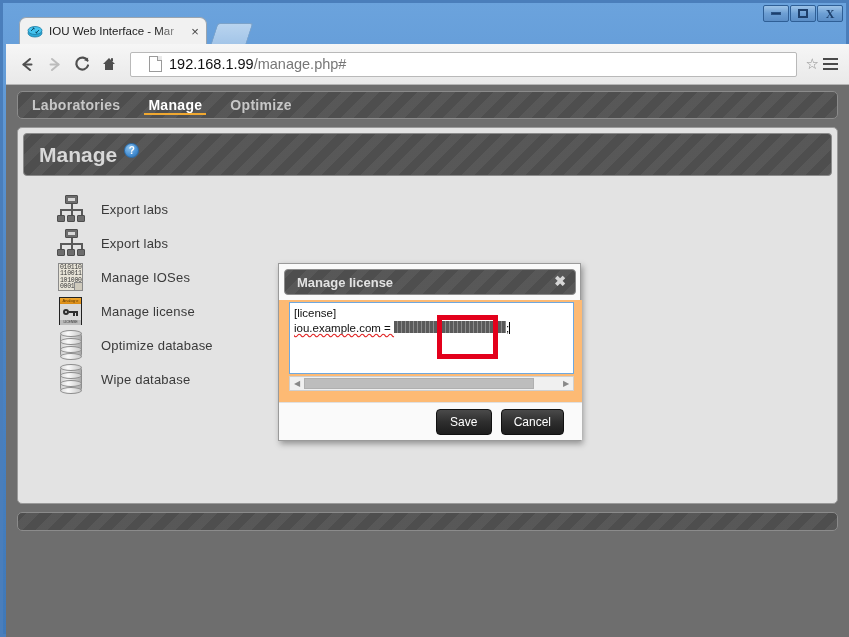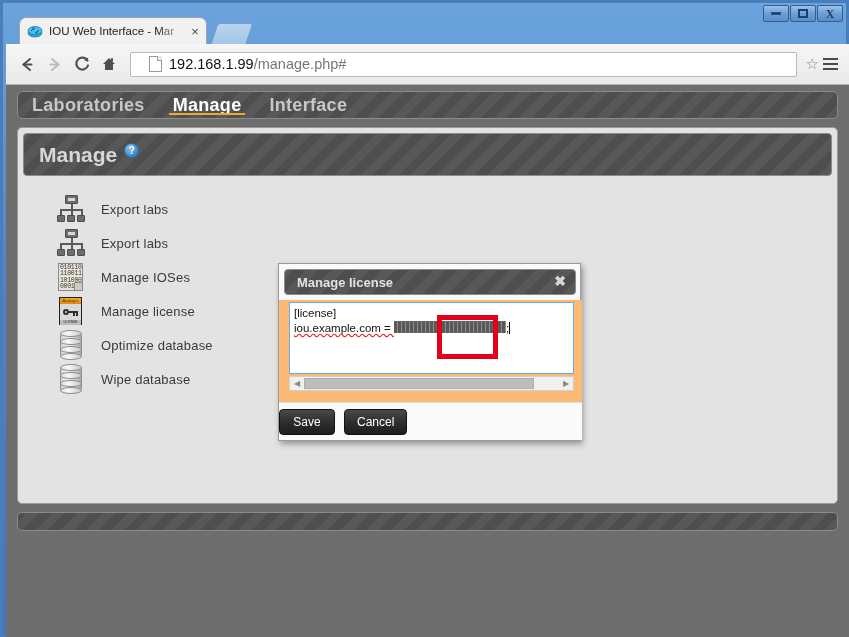--- a/index.html
+++ b/index.html
@@ -181,21 +181,21 @@
     width: 821px; height: 28px;
     border: 1px solid #8b8b8b;
     border-radius: 5px;
     box-sizing: border-box;
     display: flex; align-items: stretch;
     overflow: hidden;
   }
   .nav-item {
     display: flex; align-items: center;
     padding: 0 14px;
-    font-size: 18px;
+    font-size: 14px;
     font-weight: bold;
     color: #c7c7c7;
     letter-spacing: 0.3px;
     font-family: "Liberation Sans", sans-serif;
     position: relative;
   }
   .nav-item.active { color: #ffffff; }
   .nav-item.active::after {
     content: "";
     position: absolute; left: 10px; right: 10px; bottom: 3px;
@@ -432,21 +432,21 @@
     width: 230px; height: 11px;
     background: #bdbdbd;
     border: 1px solid #b0b0b0;
     box-sizing: border-box;
   }
   #modal-footer {
     position: absolute; left: 0; bottom: 0;
     width: 303px; height: 38px;
     background: #fafafa;
     border-top: 1px solid #e0e0e0;
-    display: flex; align-items: center; justify-content: flex-start;
+    display: flex; align-items: center; justify-content: flex-end;
     padding-right: 18px;
     box-sizing: border-box;
     gap: 9px;
   }
   .dlg-btn {
     min-width: 56px; height: 26px;
     background: linear-gradient(to bottom, #4a4a4a 0%, #2e2e2e 50%, #1d1d1d 100%);
     border: 1px solid #111;
     border-radius: 4px;
     color: #fff;
@@ -538,21 +538,21 @@
           <span></span>
           <span></span>
       </div>
     </div>
 
     <div id="viewport">
 
       <div id="navbar" class="striped">
         <div class="nav-item">Laboratories</div>
         <div class="nav-item active">Manage</div>
-        <div class="nav-item">Interface</div>
+        <div class="nav-item">Optimize</div>
       </div>
 
       <div id="content-panel">
 
         <div id="panel-header" class="striped">
           <span id="panel-title">Manage</span>
           <span id="help-icon">?</span>
         </div>
 
         <div id="menu-list">

